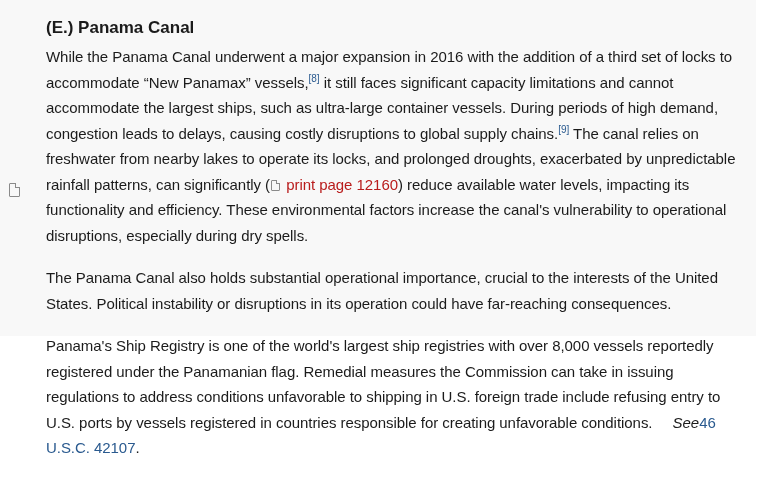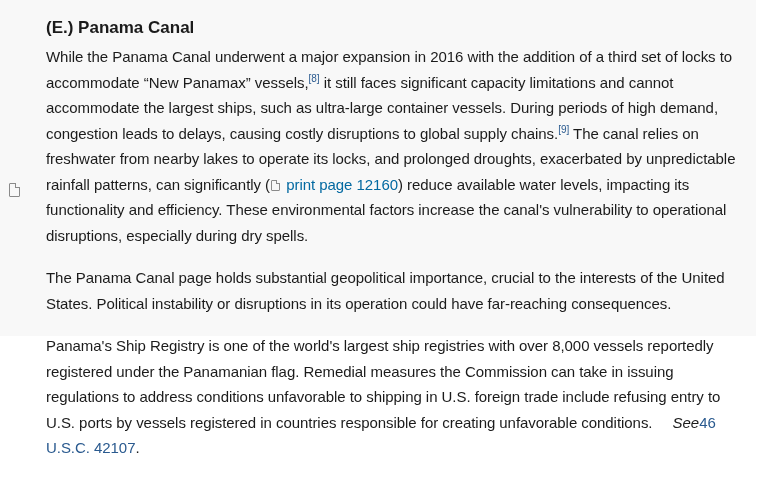--- a/index.html
+++ b/index.html
@@ -41,21 +41,21 @@
     }
     .fn {
       font-size: 10px;
       vertical-align: super;
       line-height: 0;
       color: #2a5a8f;
       text-decoration: none;
       cursor: pointer;
     }
     .print-page {
-      color: #0369a1;
+      color: #b91c1c;
       text-decoration: none;
       cursor: pointer;
     }
     .doc-glyph {
       display: inline-block;
       width: 9px;
       height: 11px;
       border: 1px solid #8a8a8a;
       border-radius: 1px;
       position: relative;
@@ -108,17 +108,17 @@
 <body>
 
 <div class="page">
   <span class="margin-icon"></span>
 
   <div class="content">
     <h3>(E.) Panama Canal</h3>
 
     <p><span>While the Panama Canal underwent a major expansion in 2016 with the addition of a third set of locks to accommodate “New Panamax” vessels,</span><a class="fn">[8]</a><span> it still faces significant capacity limitations and cannot accommodate the largest ships, such as ultra-large container vessels. During periods of high demand, congestion leads to delays, causing costly disruptions to global supply chains.</span><a class="fn">[9]</a><span> The canal relies on freshwater from nearby lakes to operate its locks, and prolonged droughts, exacerbated by unpredictable rainfall patterns, can significantly (</span><a class="print-page"><span class="doc-glyph"></span> <span>print page 12160</span></a><span>) reduce available water levels, impacting its functionality and efficiency. These environmental factors increase the canal's vulnerability to operational disruptions, especially during dry spells.</span></p>
 
-    <p>The Panama Canal page holds substantial geopolitical importance, crucial to the interests of the United States. Political instability or disruptions in its operation could have far-reaching consequences.</p>
+    <p>The Panama Canal also holds substantial operational importance, crucial to the interests of the United States. Political instability or disruptions in its operation could have far-reaching consequences.</p>
 
     <p><span>Panama's Ship Registry is one of the world's largest ship registries with over 8,000 vessels reportedly registered under the Panamanian flag. Remedial measures the Commission can take in issuing regulations to address conditions unfavorable to shipping in U.S. foreign trade include refusing entry to U.S. ports by vessels registered in countries responsible for creating unfavorable conditions. </span><em>See</em><a class="cite-link">46 U.S.C. 42107</a><span>.</span></p>
   </div>
 </div>
 
 </body></html>

